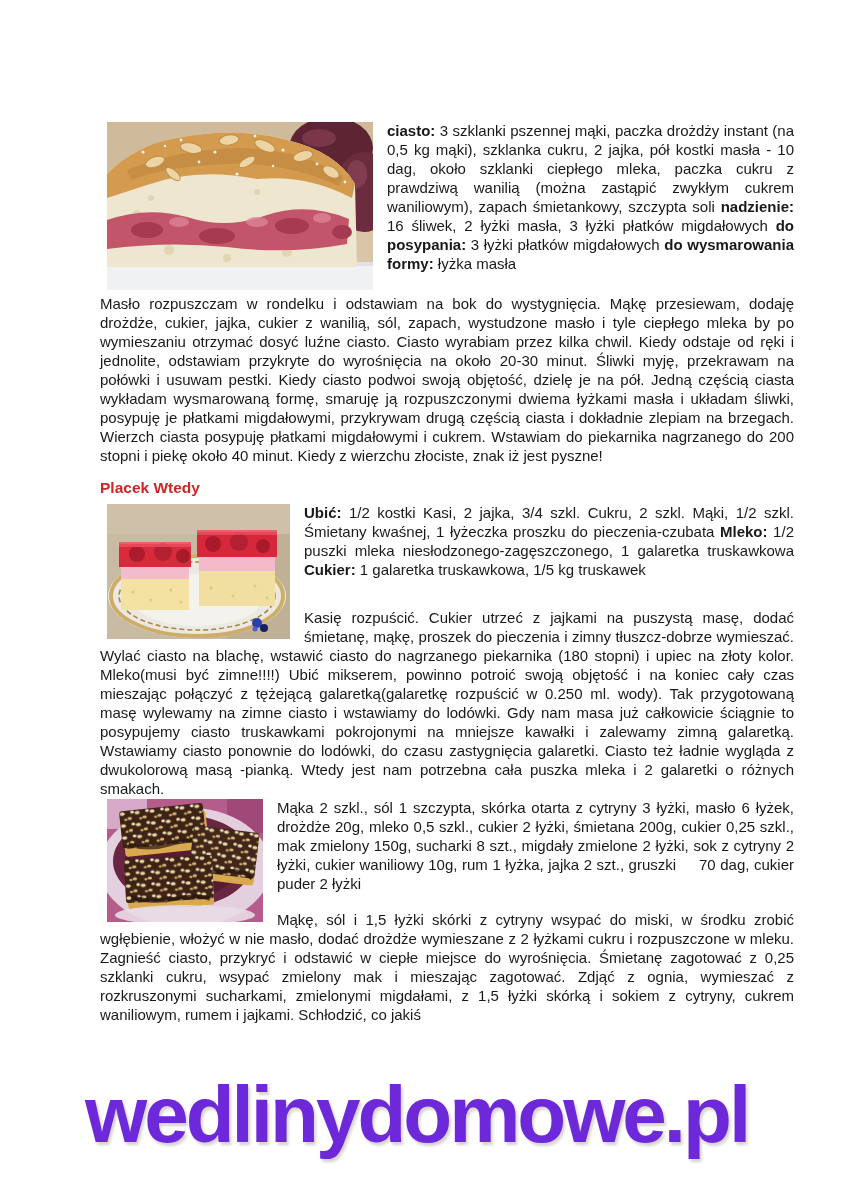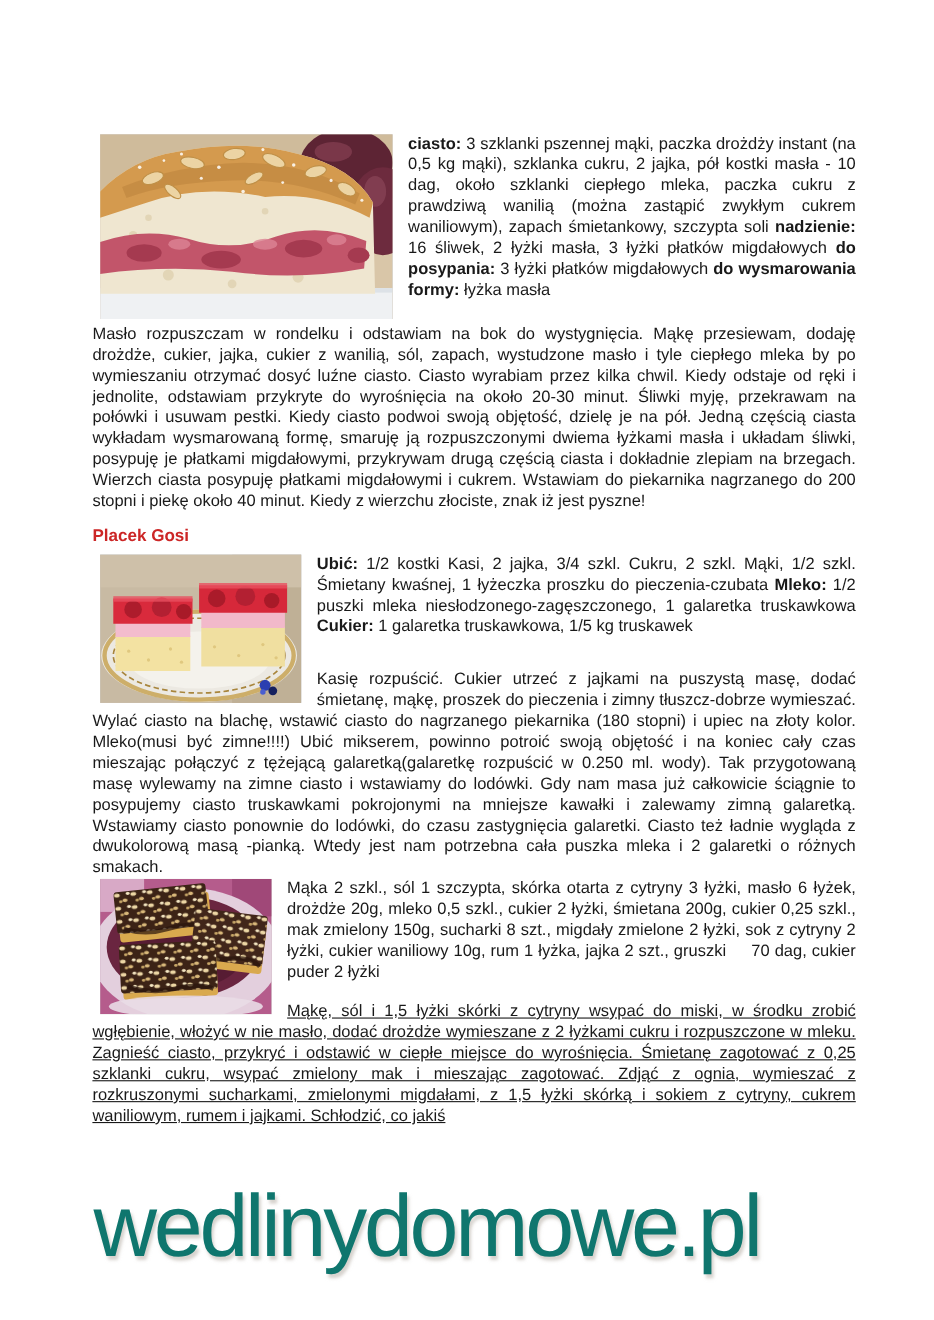--- a/index.html
+++ b/index.html
@@ -1,38 +1,38 @@
 <!DOCTYPE html>
 <html lang="pl"><head>
 <meta charset="utf-8">
 <style>
   html,body{margin:0;padding:0;background:#ffffff;}
   .page{
     position:relative;width:849px;height:1200px;background:#ffffff;overflow:hidden;
     font-family:"Liberation Sans","DejaVu Sans",sans-serif;color:#191919;
   }
-  .content{position:absolute;left:84px;top:121px;width:694px;z-index:1;}
+  .content{position:absolute;left:100px;top:121px;width:694px;z-index:1;}
   .content p{margin:0;font-size:15px;line-height:19px;text-align:justify;}
   .b{font-weight:bold;}
   h2.recipe-title{
     clear:both;margin:13px 0 6px;font-size:15.5px;line-height:19px;font-weight:bold;
     color:#cc2626;text-align:left;
   }
   .photo{float:left;margin:1px 14px 4px 7px;background:#ccc;overflow:hidden;}
   .photo svg{display:block;filter:blur(.4px);}
   .photo1{width:266px;height:168px;}
   .photo2{width:183px;height:135px;}
   .photo3{width:156px;height:123px;}
   .instr1{clear:both;margin-top:8px !important;}
   .instr2{margin-top:29px !important;}
-  .instr3{margin-top:17px !important;text-decoration:underline;}
+  .instr3{margin-top:17px !important;}
   .watermark{
     position:absolute;left:85px;top:1075px;z-index:0;white-space:nowrap;
-    font-weight:normal;font-size:80px;line-height:1;letter-spacing:-3px;
-    color:#0f766e;
+    font-weight:bold;font-size:80px;line-height:1;letter-spacing:-3px;
+    color:#6d28d9;
     text-shadow:2px 3px 3px rgba(187,180,171,.6), -1px -1px 0 #ffffff;
     pointer-events:none;
   }
 </style>
 </head>
 <body>
 
 <div class="page">
   <div class="watermark">wedlinydomowe.pl</div>
 
@@ -94,21 +94,21 @@
             <circle cx="130" cy="52" r="1.6"></circle>
             <circle cx="58" cy="24" r="1.2"></circle>
           <circle cx="238" cy="60" r="1.4"></circle>
             <circle cx="166" cy="44" r="1.3"></circle>
         </g>
       </svg>
     </div>
     <p><span class="b">ciasto:</span><span> 3 szklanki pszennej mąki, paczka drożdży instant (na 0,5 kg mąki), szklanka cukru, 2 jajka, pół kostki masła - 10 dag, około szklanki ciepłego mleka, paczka cukru z prawdziwą wanilią (można zastąpić zwykłym cukrem waniliowym), zapach śmietankowy, szczypta soli </span><span class="b">nadzienie:</span><span> 16 śliwek, 2 łyżki masła, 3 łyżki płatków migdałowych </span><span class="b">do posypania:</span><span> 3 łyżki płatków migdałowych </span><span class="b">do wysmarowania formy:</span><span> łyżka masła</span></p>
     <p class="instr1">Masło rozpuszczam w rondelku i odstawiam na bok do wystygnięcia. Mąkę przesiewam, dodaję drożdże, cukier, jajka, cukier z wanilią, sól, zapach, wystudzone masło i tyle ciepłego mleka by po wymieszaniu otrzymać dosyć luźne ciasto. Ciasto wyrabiam przez kilka chwil. Kiedy odstaje od ręki i jednolite, odstawiam przykryte do wyrośnięcia na około 20-30 minut. Śliwki myję, przekrawam na połówki i usuwam pestki. Kiedy ciasto podwoi swoją objętość, dzielę je na pół. Jedną częścią ciasta wykładam wysmarowaną formę, smaruję ją rozpuszczonymi dwiema łyżkami masła i układam śliwki, posypuję je płatkami migdałowymi, przykrywam drugą częścią ciasta i dokładnie zlepiam na brzegach. Wierzch ciasta posypuję płatkami migdałowymi i cukrem. Wstawiam do piekarnika nagrzanego do 200 stopni i piekę około 40 minut. Kiedy z wierzchu złociste, znak iż jest pyszne!</p>
 
-    <h2 class="recipe-title">Placek Gosi</h2>
+    <h2 class="recipe-title">Placek Wtedy</h2>
     <div class="photo photo2">
       <svg viewBox="0 0 183 135" width="183" height="135">
         <rect width="183" height="135" fill="#c8baa3"></rect>
         <rect x="120" width="63" height="135" fill="#bfb096"></rect>
         <rect width="183" height="30" fill="#cec0a9"></rect>
         <ellipse cx="90" cy="92" rx="89" ry="42" fill="#ece9e2"></ellipse>
         <ellipse cx="90" cy="92" rx="86" ry="40" fill="none" stroke="#caa75c" stroke-width="4" opacity=".9"></ellipse>
         <ellipse cx="90" cy="92" rx="78" ry="34" fill="none" stroke="#a8853c" stroke-width="1.5" stroke-dasharray="5 3"></ellipse>
         <ellipse cx="90" cy="96" rx="64" ry="26" fill="#f4f2ec"></ellipse>
 

